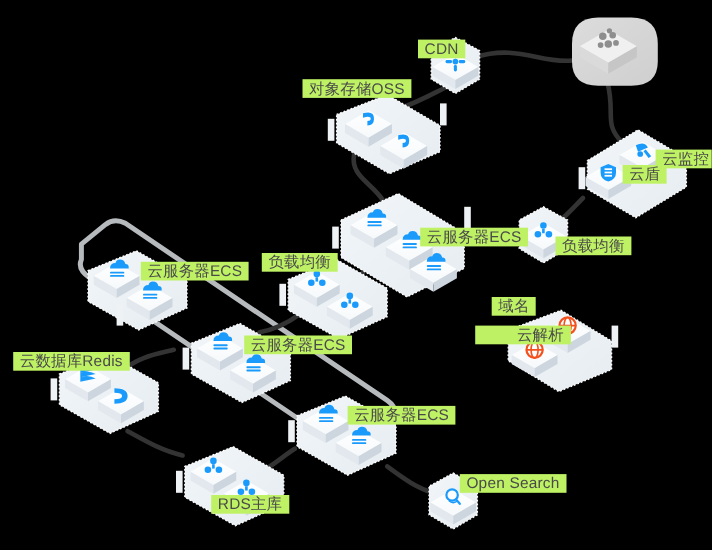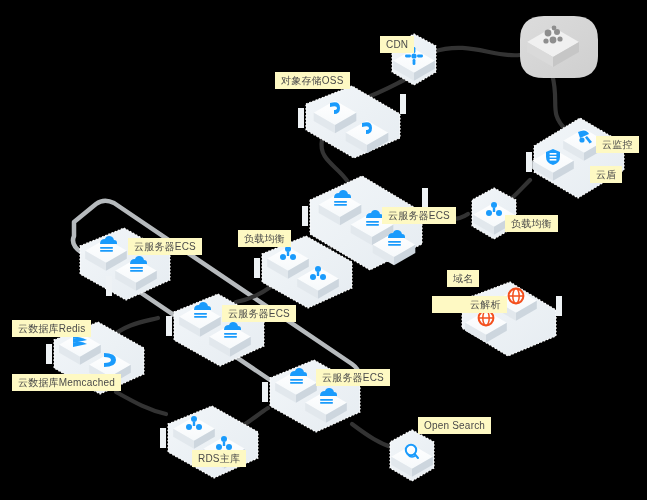--- a/index.html
+++ b/index.html
@@ -1,21 +1,21 @@
 <!DOCTYPE html>
 <html><head>
 <meta charset="utf-8">
 <style>
   html,body{margin:0;padding:0;background:#000;}
   body{width:647px;height:500px;overflow:hidden;font-family:"Liberation Sans","DejaVu Sans",sans-serif;}
   #canvas{position:relative;width:647px;height:500px;background:#000;}
   svg#scene{position:absolute;left:0;top:0;width:647px;height:500px;}
   .label{
-    position:absolute;background:#fef9c3;color:#4a4a4a;
-    font-size:10px;line-height:11px;padding:3px 6px;white-space:nowrap;
+    position:absolute;background:#bef264;color:#4a4a4a;
+    font-size:14px;line-height:11px;padding:3px 6px;white-space:nowrap;
     border:0;box-sizing:border-box;letter-spacing:.2px;
   }
 </style>
 </head>
 <body>
 
 <div id="canvas">
 
 <svg id="scene" viewBox="0 0 647 500">
   <defs>
@@ -335,25 +335,24 @@
       <path d="M -4 3 q 4 4 8 0" fill="none" stroke="#1a9bfc" stroke-width="1.6"></path>
     </g>
   </g>
 </svg>
 
 <div class="label" style="left:380px;top:36px;">CDN</div>
 <div class="label" style="left:275px;top:72px;">对象存储OSS</div>
 <div class="label" style="left:382px;top:207px;">云服务器ECS</div>
 <div class="label" style="left:505px;top:215px;">负载均衡</div>
 <div class="label" style="left:596px;top:136px;">云监控</div>
-<div class="label" style="left:566px;top:166px;margin-left:24px;">云盾</div>
+<div class="label" style="left:566px;top:150px;">云盾</div>
 <div class="label" style="left:447px;top:270px;">域名</div>
 <div class="label" style="left:432px;top:296px;padding-left:38px;">云解析</div>
 <div class="label" style="left:128px;top:238px;">云服务器ECS</div>
 <div class="label" style="left:238px;top:230px;">负载均衡</div>
 <div class="label" style="left:222px;top:305px;">云服务器ECS</div>
 <div class="label" style="left:316px;top:369px;">云服务器ECS</div>
 <div class="label" style="left:12px;top:320px;">云数据库Redis</div>
-<div class="label" style="left:12px;top:374px;">云数据库Memcached</div>
 <div class="label" style="left:192px;top:450px;">RDS主库</div>
-<div class="label" style="left:418px;top:417px;">Open Search</div>
+<div class="label" style="left:418px;top:431px;">Open Search</div>
 
 </div>
 
 </body></html>

